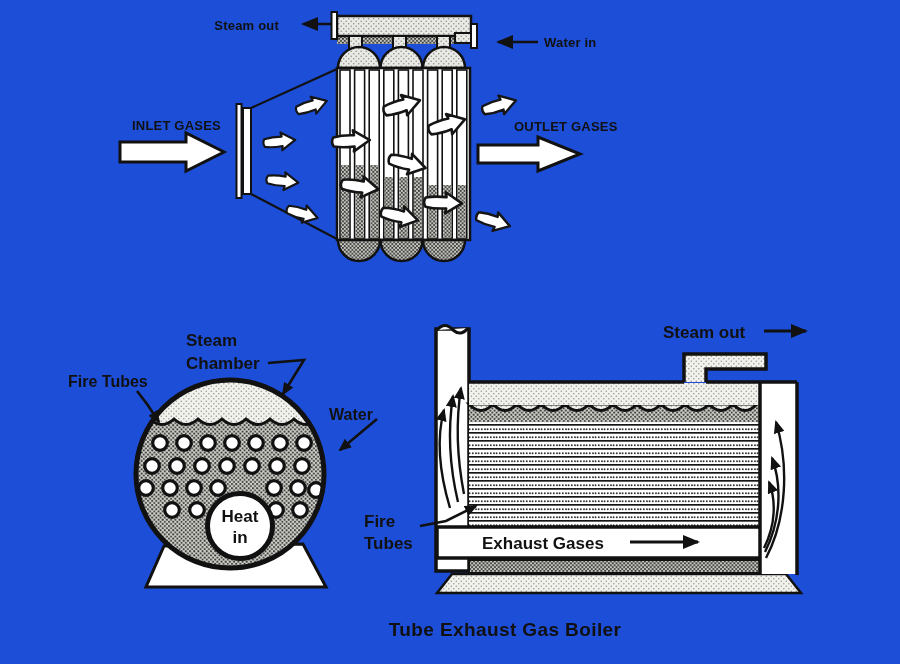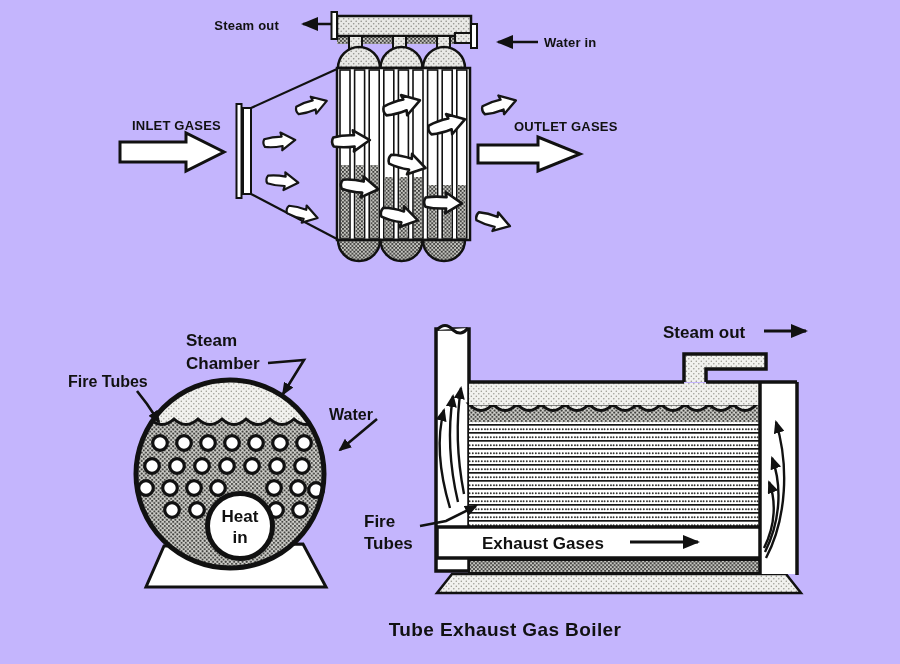--- a/index.html
+++ b/index.html
@@ -1,16 +1,16 @@
 <!DOCTYPE html>
 <html><head>
 <meta charset="utf-8">
 <style>
   html,body{margin:0;padding:0;background:#fff;}
-  .page{position:relative;width:900px;height:664px;background:#c4b5fd;overflow:hidden;
+  .page{position:relative;width:900px;height:664px;background:#1d4ed8;overflow:hidden;
         font-family:"Liberation Sans", sans-serif;text-align:right;}
   svg{position:absolute;left:0;top:0;}
   text{fill:#111;font-family:"Liberation Sans", sans-serif;font-weight:bold;}
   .lbl-sm{font-size:13px;letter-spacing:.2px;}
   .lbl-md{font-size:16px;}
   .lbl-lg{font-size:17px;}
   .caption{font-size:19px;font-weight:bold;letter-spacing:.4px;}
 </style>
 </head>
 <body>

